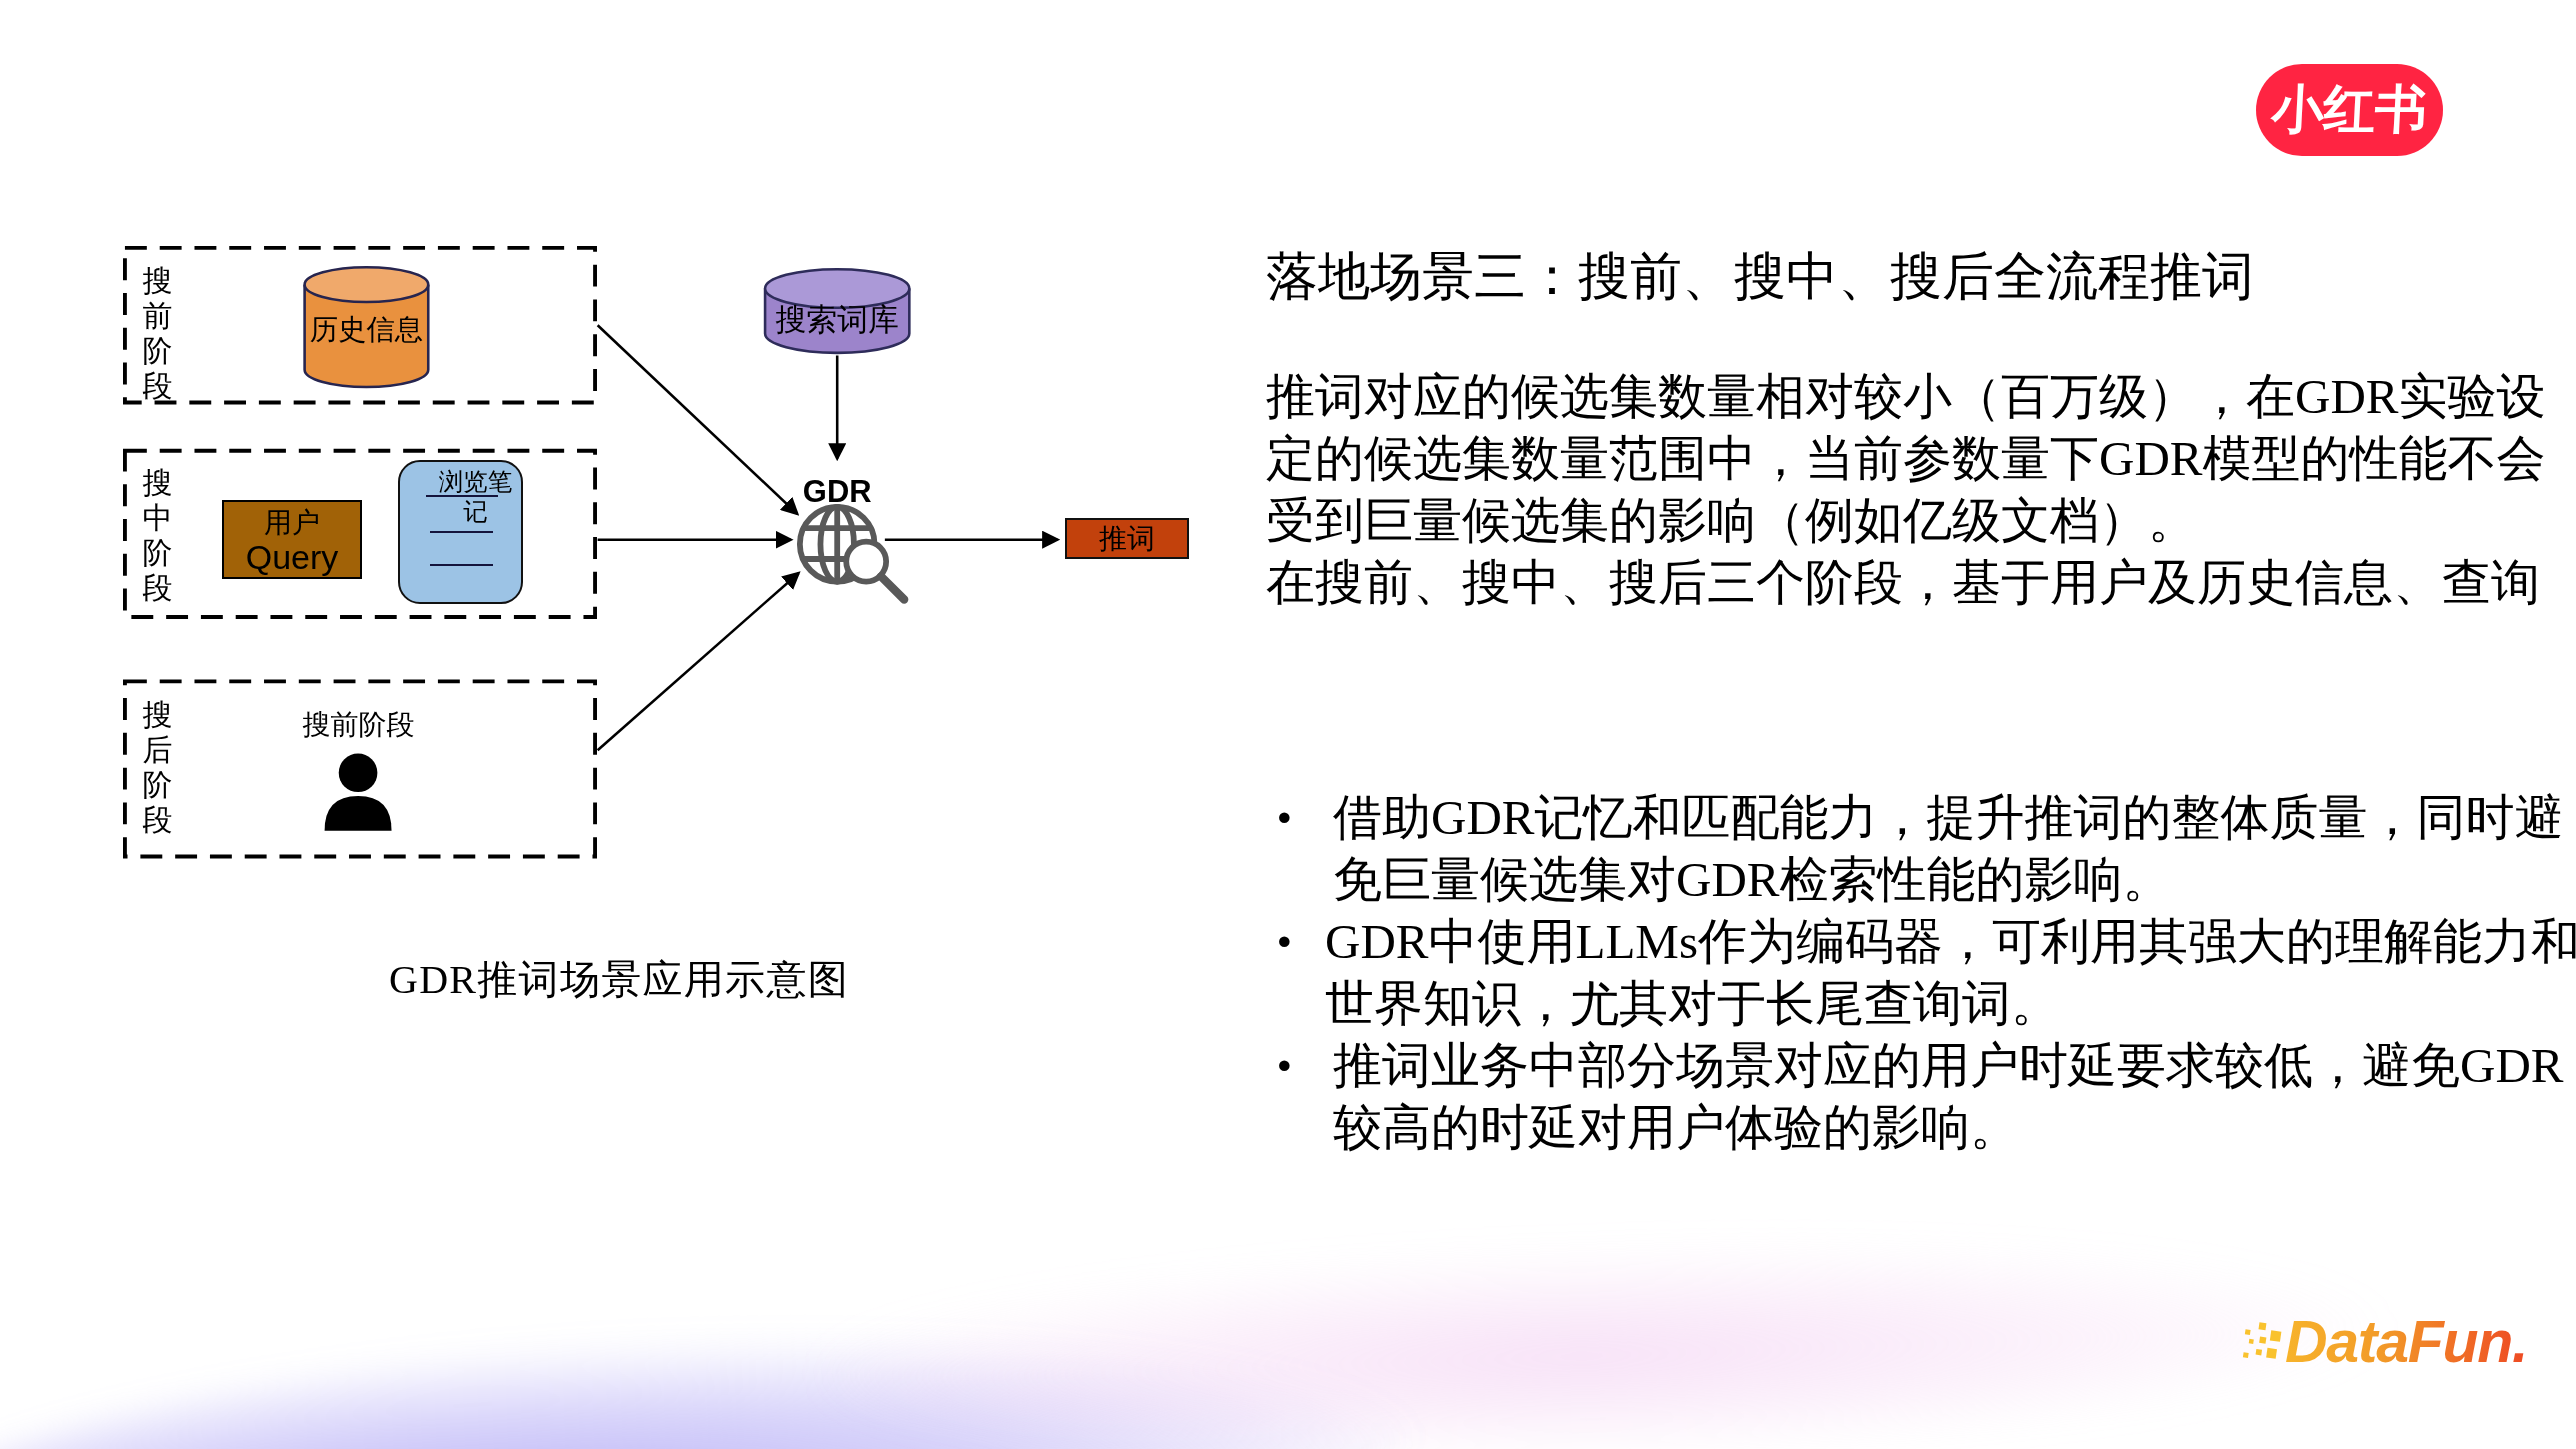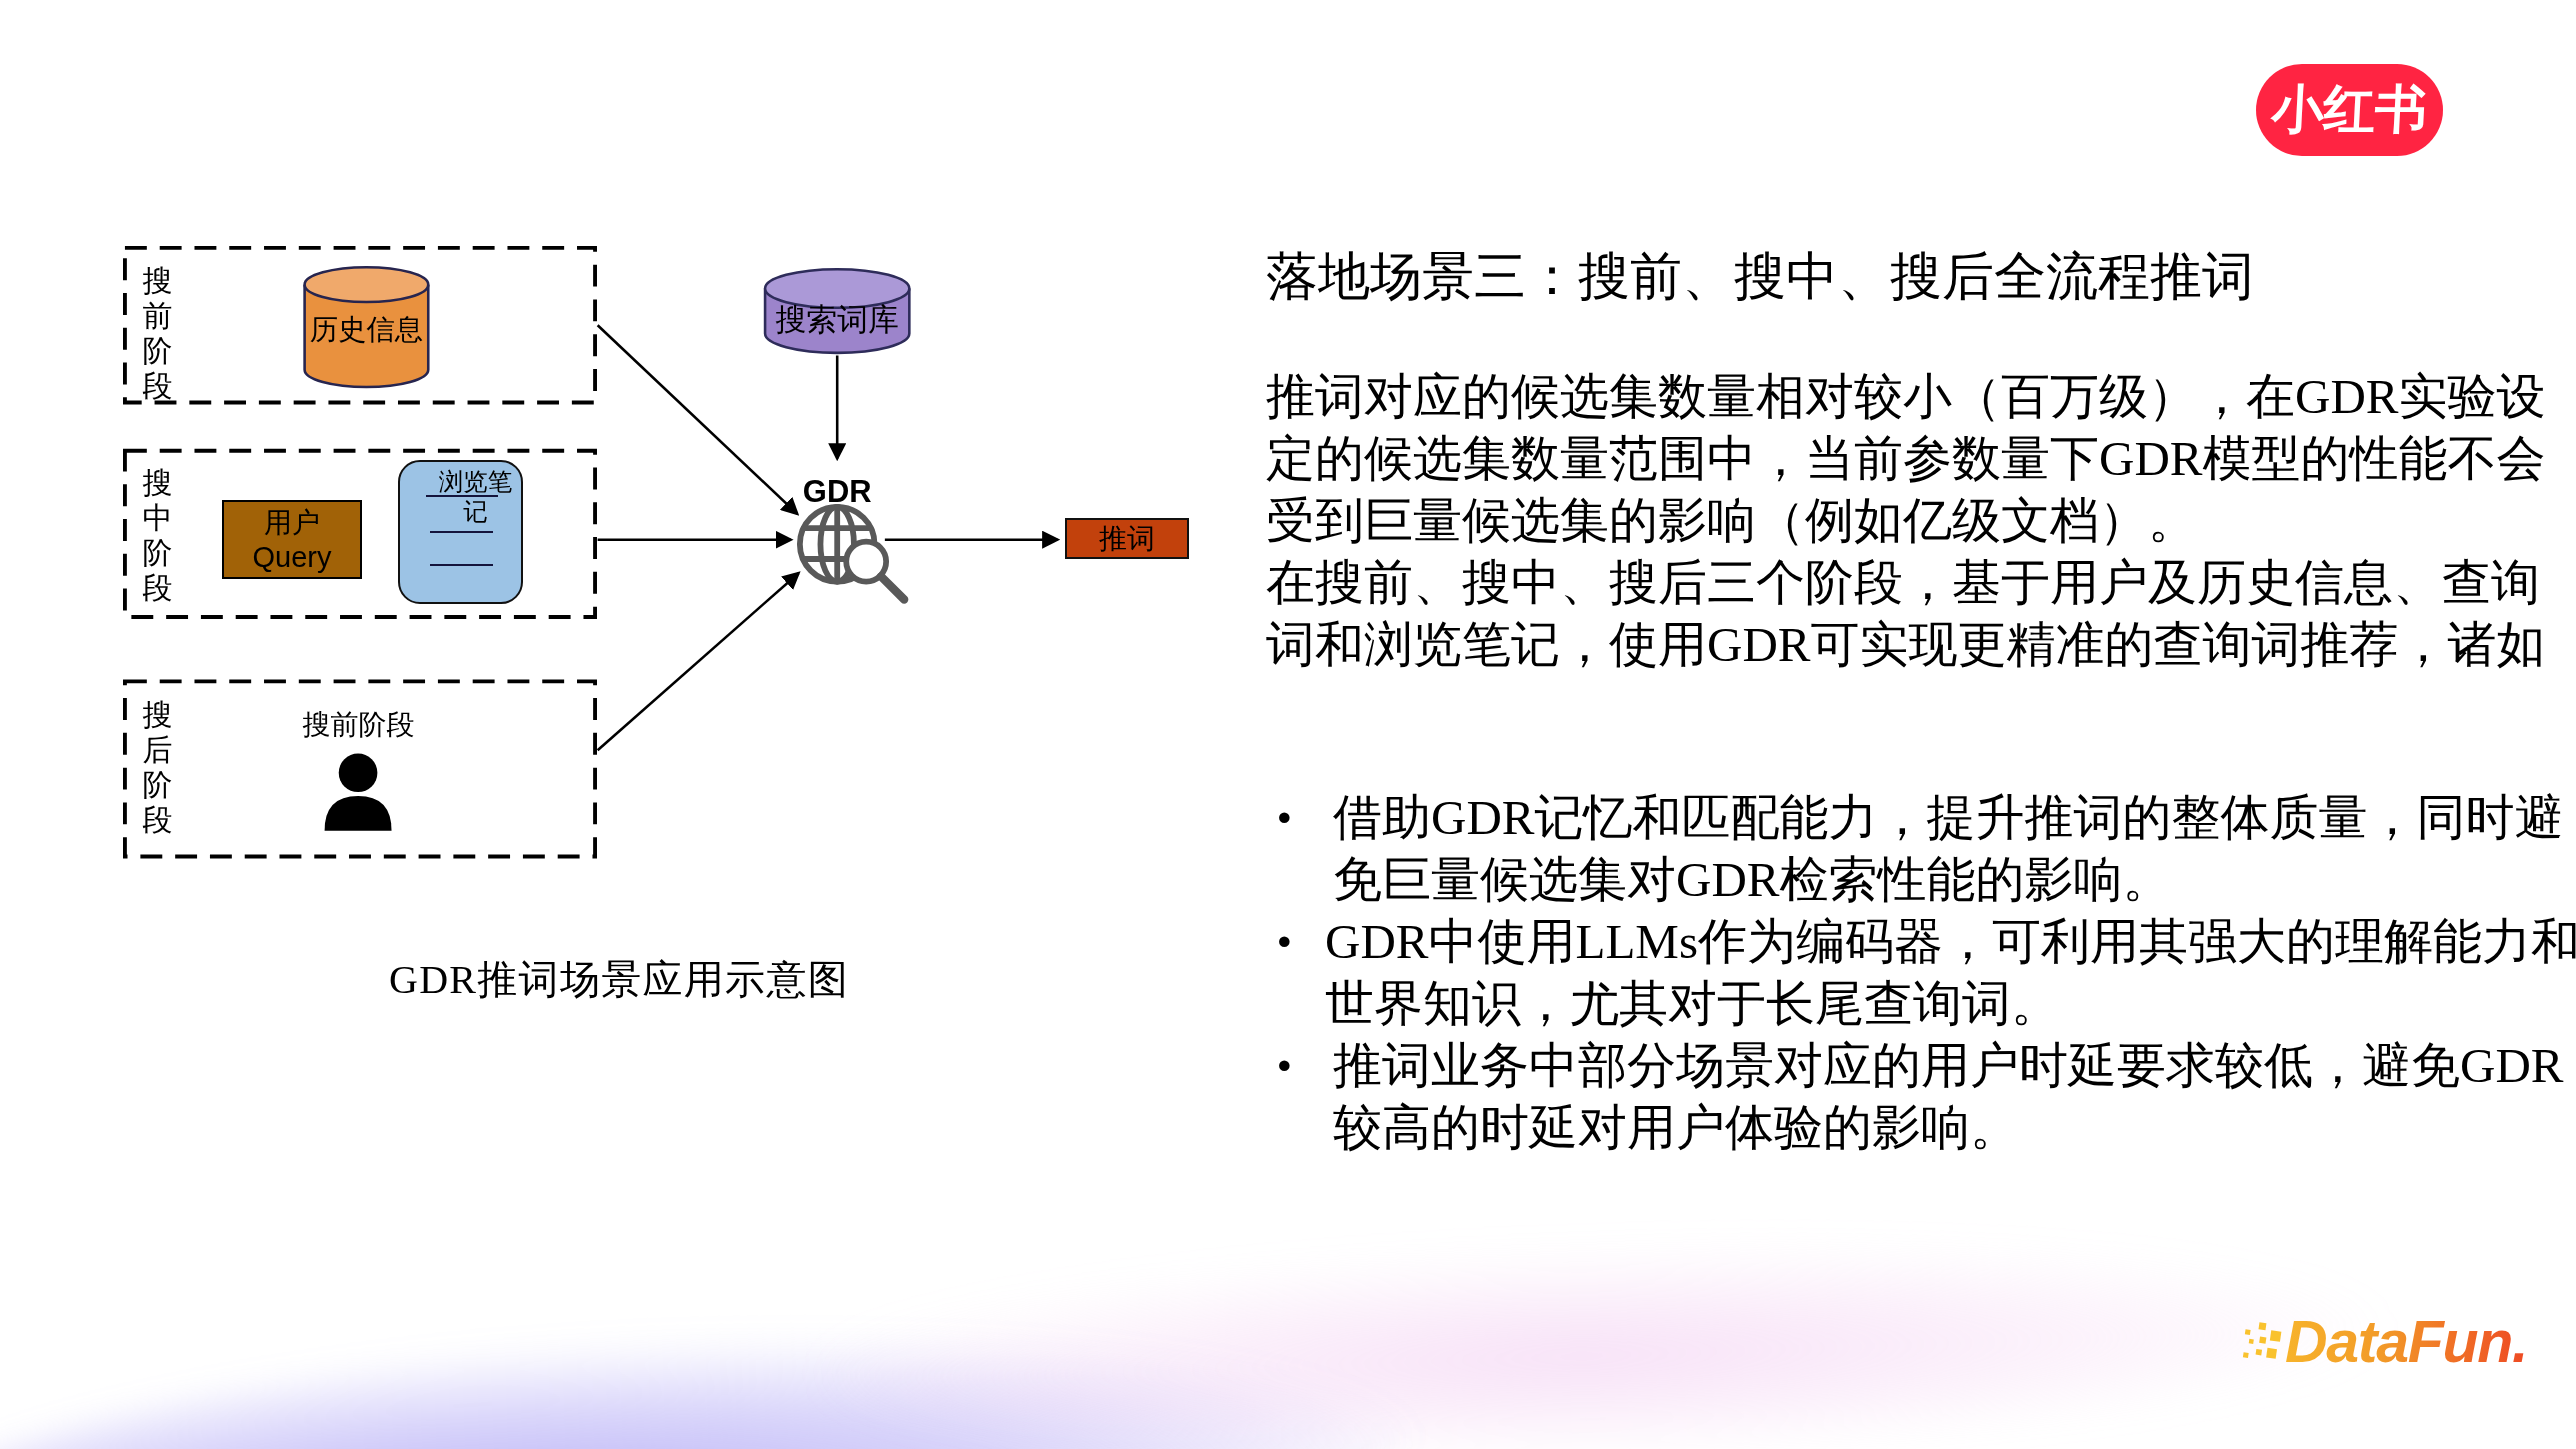--- a/index.html
+++ b/index.html
@@ -18,21 +18,21 @@
   
   svg.layer{position:absolute;left:0;top:0;width:2576px;height:1449px;}
   .stage-label{width:39px;font-size:30px;line-height:35px;text-align:center;word-break:break-all;letter-spacing:0;}
   .lbl-pre{left:138px;top:263px;}
   .lbl-mid{left:138px;top:465px;}
   .lbl-post{left:138px;top:697px;}
 
   .query-box{left:222px;top:500px;width:140px;height:79px;background:#a16207;border:2.6px solid #000;
     box-sizing:border-box;text-align:center;padding-top:2.6px;}
   .query-cn{font-size:28px;line-height:36px;}
-  .query-en{font-size:29px;line-height:33px;font-family:"Liberation Sans","DejaVu Sans",sans-serif;}
+  .query-en{font-size:34px;line-height:33px;font-family:"Liberation Sans","DejaVu Sans",sans-serif;}
 
   .notes-card{left:398px;top:460px;width:125px;height:144px;background:#9CC3E5;border:2.6px solid #111;
     box-sizing:border-box;border-radius:22px;text-align:center;padding-left:30px;}
   .notes-title{font-size:24.5px;line-height:30px;margin-top:5.2px;}
   .note-line{position:absolute;left:30px;width:63px;border-top:2.6px solid #14143c;}
   .nl1{top:33px;left:26px;width:72px;}
   .nl2{top:69px;}
   .nl3{top:102px;}
 
   .behavior-label{left:281px;top:706px;width:155px;text-align:center;font-size:28px;}
@@ -143,21 +143,20 @@
 
   <div class="abs caption">GDR推词场景应用示意图</div>
 
   <div class="abs title">落地场景三：搜前、搜中、搜后全流程推词</div>
 
   <div class="abs para">
     <div class="line">推词对应的候选集数量相对较小（百万级），在GDR实验设</div>
     <div class="line">定的候选集数量范围中，当前参数量下GDR模型的性能不会</div>
     <div class="line">受到巨量候选集的影响（例如亿级文档）。</div>
     <div class="line">在搜前、搜中、搜后三个阶段，基于用户及历史信息、查询</div>
-    <div class="line">词和浏览笔记，使用GDR可实现更精准的查询词推荐，诸如</div>
   </div>
 
   <div class="abs bullets">
     <div class="bullet">
       <div class="marker">•</div>
       <div class="blines">
         <div class="line">借助GDR记忆和匹配能力，提升推词的整体质量，同时避</div>
         <div class="line">免巨量候选集对GDR检索性能的影响。</div>
       </div>
     </div>

